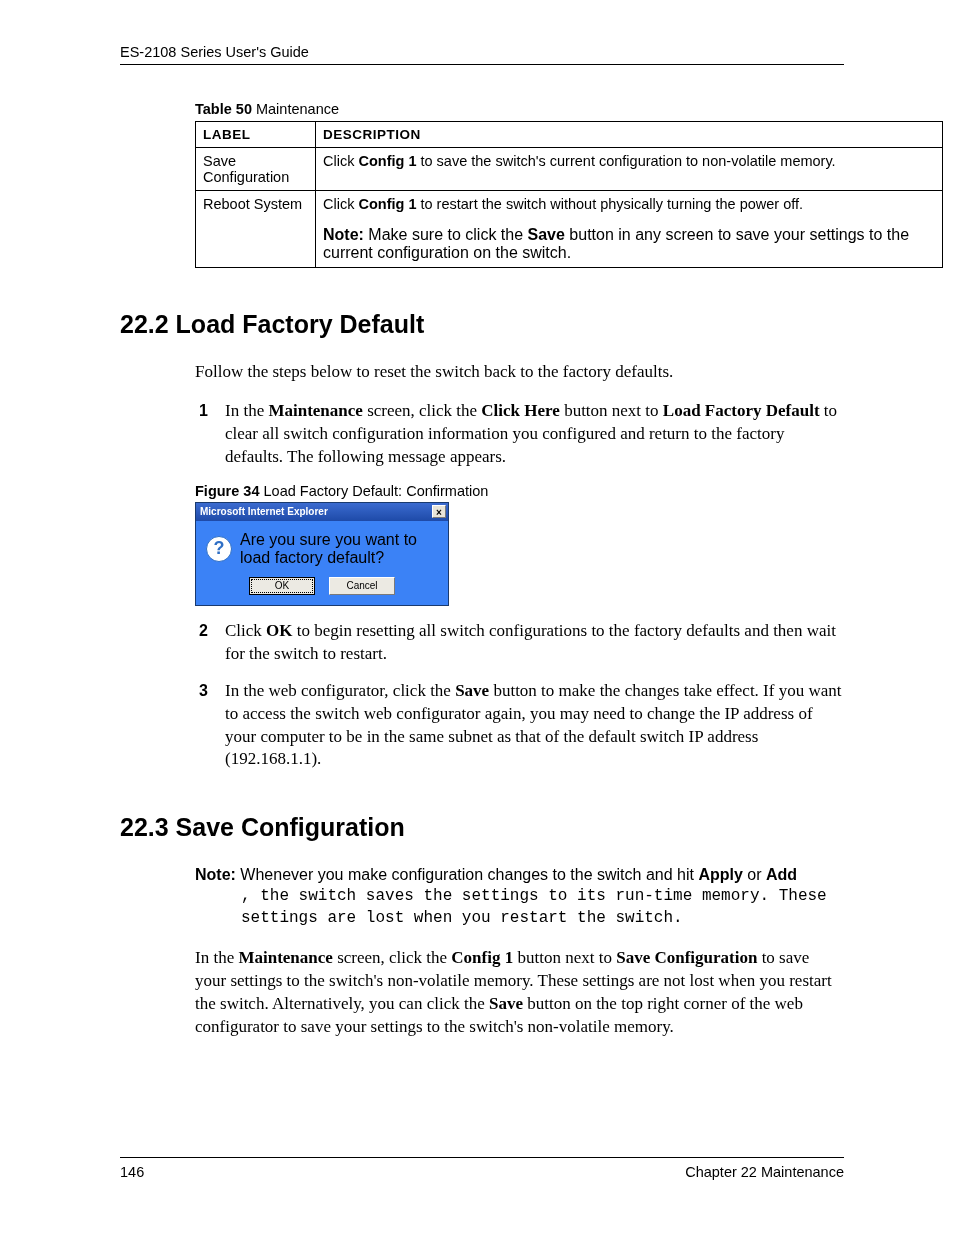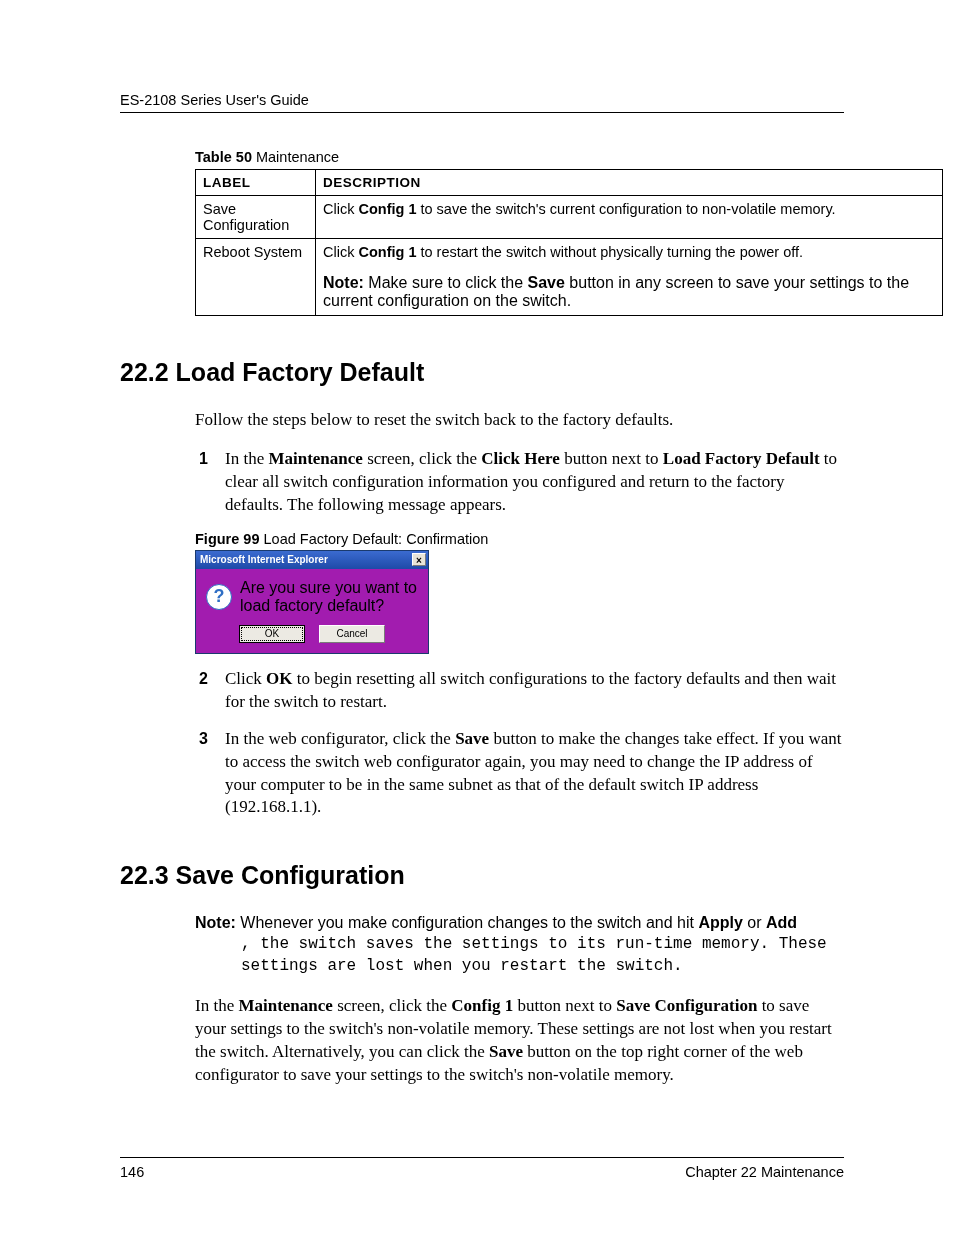--- a/index.html
+++ b/index.html
@@ -8,21 +8,20 @@
     width: 954px;
     height: 1235px;
     background: #fff;
     font-family: "Times New Roman", Times, serif;
     font-size: 17px;
     color: #000;
     position: relative;
   }
   .page {
     padding: 44px 110px 0 120px;
-    margin-top: 48px;
   }
   .running-head {
     font-family: Arial, Helvetica, sans-serif;
     font-size: 14.5px;
     color: #000;
     margin-bottom: 4px;
   }
   .head-rule {
     border: none;
     border-top: 1.5px solid #000;
@@ -90,23 +89,23 @@
     font-size: 16px;
   }
   .figure-caption {
     font-family: Arial, Helvetica, sans-serif;
     font-size: 14.5px;
     margin: 6px 0 3px 0;
   }
   .figure-caption .bold { font-weight: bold; }
   
   .dialog {
-    width: 234px;
+    width: 254px;
     border: 1px solid #1a3a6e;
-    background: #a21caf;
+    background: #3b82f6;
     font-family: Tahoma, Arial, sans-serif;
     margin-left: 0;
     margin-bottom: 14px;
   }
   .dialog .titlebar {
     background: linear-gradient(#3b6bd0, #1e4aa8);
     color: #fff;
     height: 18px;
     font-size: 10px;
     font-weight: bold;
@@ -243,21 +242,21 @@
     <p class="body">Follow the steps below to reset the switch back to the factory defaults.</p>
 
     <ol class="steps">
       <li>
         <span class="num">1</span>
         <span>In the </span><b>Maintenance</b><span> screen, click the </span><b>Click Here</b><span> button next to </span><b>Load Factory Default</b><span> to clear all switch configuration information you configured and return to the factory defaults. The following message appears.</span>
       </li>
     </ol>
 
     <div class="figure-caption">
-      <span class="bold">Figure 99</span><span>   Load Factory Default: Confirmation</span>
+      <span class="bold">Figure 34</span><span>   Load Factory Default: Confirmation</span>
     </div>
 
     <div class="dialog">
       <div class="titlebar">
         <span>Microsoft Internet Explorer</span>
         <span class="close">×</span>
       </div>
       <div class="body">
         <div class="qicon">?</div>
         <div class="msg">Are you sure you want to load factory default?</div>

